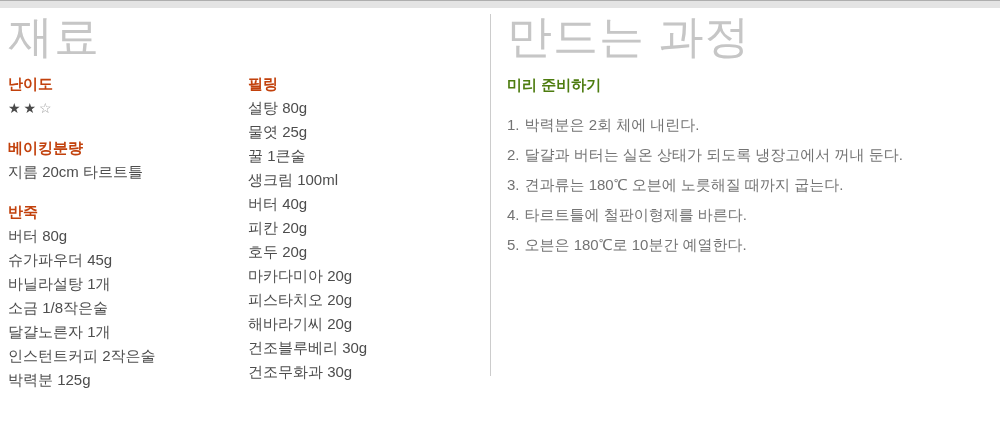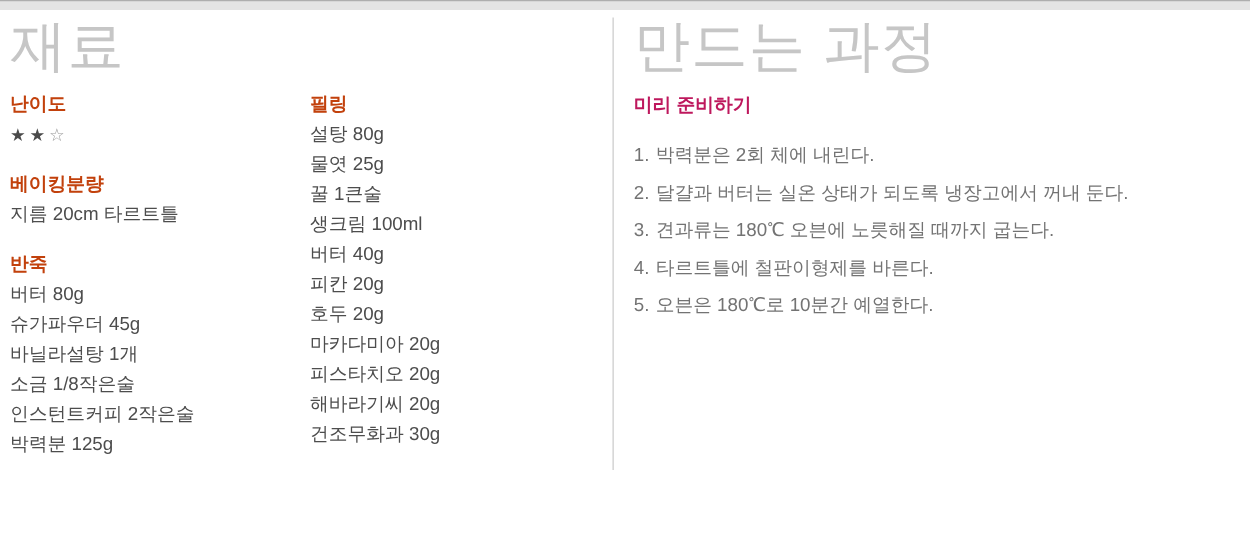--- a/index.html
+++ b/index.html
@@ -26,21 +26,21 @@
   }
   .item { font-size:15px; color:#4d4d4d; line-height:24px; white-space:nowrap; }
   .stars { font-size:14px; letter-spacing:3px; line-height:24px; }
   .star-filled { color:#4a4a4a; }
   .star-empty  { color:#9a9a9a; }
   .v-divider {
     position:absolute; left:490px; top:14px; width:1px; height:362px;
     background:#cccccc;
   }
   .process-body { position:absolute; left:507px; top:73px; width:480px; }
-  .p-head { font-size:15px; font-weight:bold; color:#be185d; line-height:24px; }
+  .p-head { font-size:15px; font-weight:bold; color:#4d7c0f; line-height:24px; }
   .steps { margin:13px 0 0 0; padding:0; list-style:none; }
   .step { font-size:15px; color:#737373; line-height:30px; white-space:nowrap; }
   .step-no { margin-right:5px; }
   .bottom-line {
     position:absolute; left:0; top:419px; width:1000px; height:2px;
     background:#cdcdcd;
   }
 </style>
 </head>
 <body>
@@ -61,38 +61,40 @@
       <div class="g-head">베이킹분량</div>
       <div class="item">지름 20cm 타르트틀</div>
     </div>
 
     <div class="group">
       <div class="g-head">반죽</div>
       <div class="item">버터 80g</div>
       <div class="item">슈가파우더 45g</div>
       <div class="item">바닐라설탕 1개</div>
       <div class="item">소금 1/8작은술</div>
+      <div class="item">달걀노른자 1개</div>
       <div class="item">인스턴트커피 2작은술</div>
       <div class="item">박력분 125g</div>
     </div>
   </div>
 
   <div class="col col2">
     <div class="group">
       <div class="g-head">필링</div>
       <div class="item">설탕 80g</div>
       <div class="item">물엿 25g</div>
       <div class="item">꿀 1큰술</div>
       <div class="item">생크림 100ml</div>
       <div class="item">버터 40g</div>
       <div class="item">피칸 20g</div>
       <div class="item">호두 20g</div>
       <div class="item">마카다미아 20g</div>
       <div class="item">피스타치오 20g</div>
       <div class="item">해바라기씨 20g</div>
+      <div class="item">건조블루베리 30g</div>
       <div class="item">건조무화과 30g</div>
     </div>
   </div>
 
   <div class="v-divider"></div>
 
   <h1 class="big-title title-process">만드는 과정</h1>
 
   <div class="process-body">
     <div class="p-head">미리 준비하기</div>

